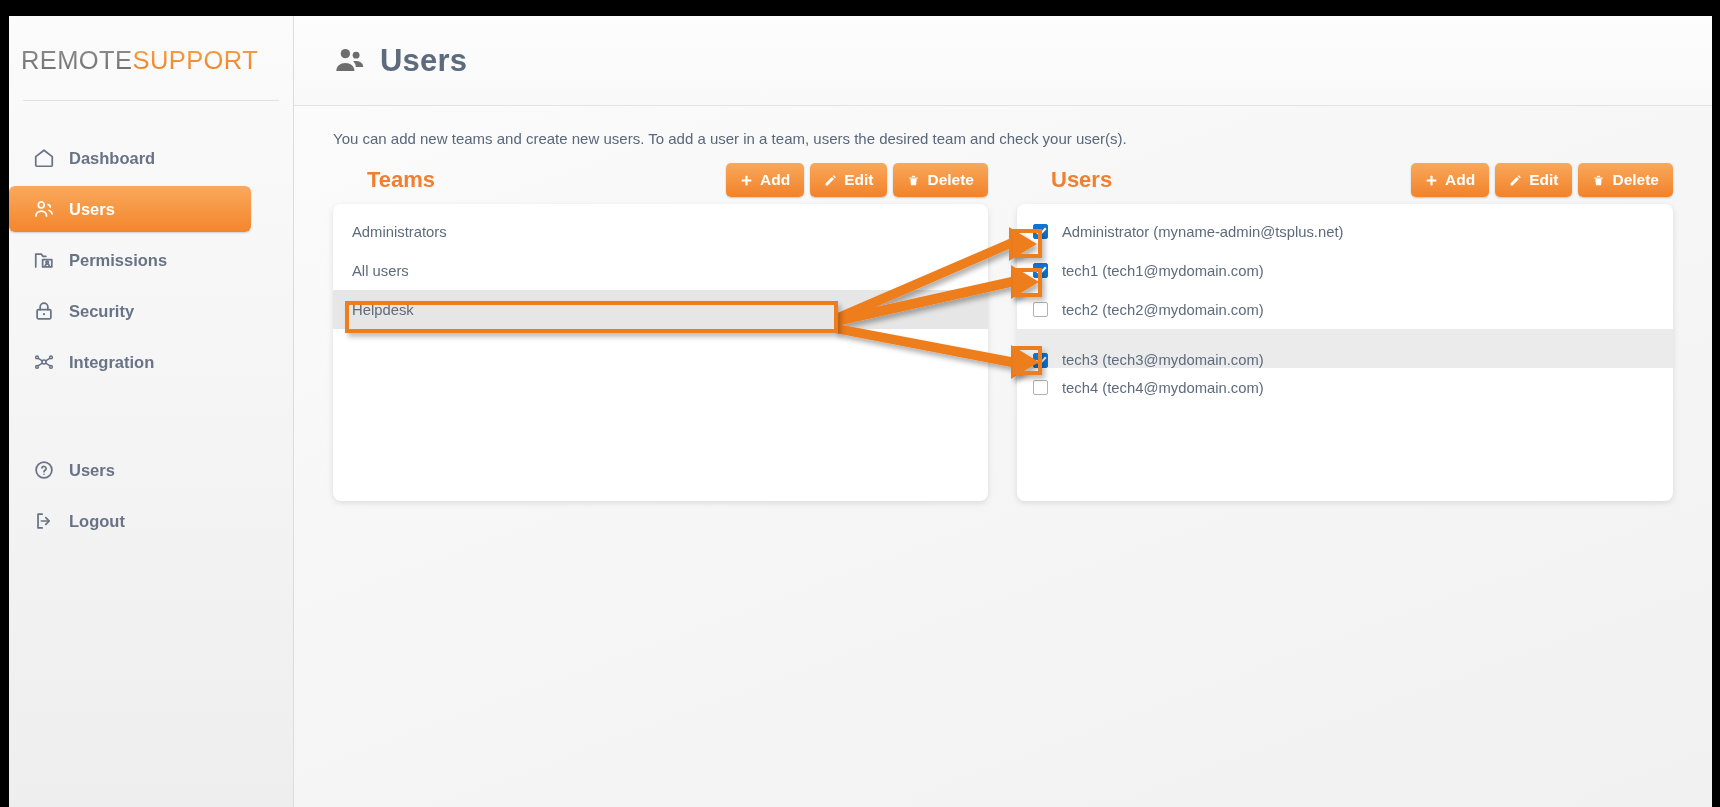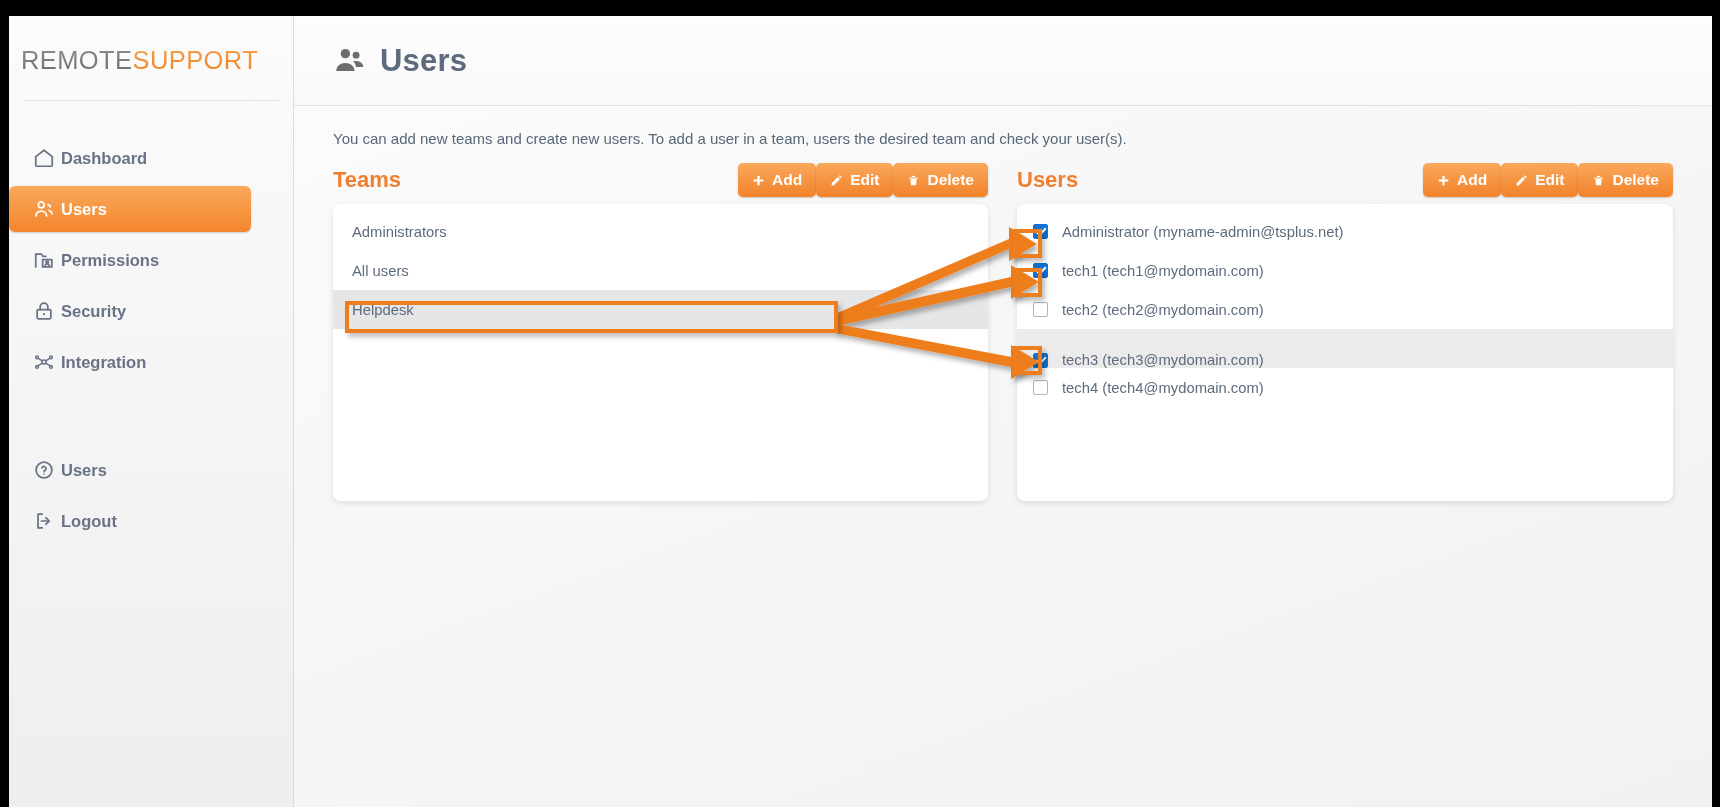--- a/index.html
+++ b/index.html
@@ -69,21 +69,21 @@
     height: 1px;
     background: #e2e2e2;
   }
 
   .nav {
     margin-top: 34px;
   }
   .nav-item {
     display: flex;
     align-items: center;
-    gap: 6px;
+    gap: 14px;
     height: 46px;
     padding-left: 24px;
     color: #697386;
     font-size: 16.5px;
     font-weight: bold;
     cursor: pointer;
     margin: 5px 0;
   }
   .nav-item .ico {
     width: 22px; height: 22px;
@@ -143,22 +143,23 @@
     display: flex;
     align-items: center;
     justify-content: space-between;
     height: 44px;
     position: relative;
   }
   .col-title {
     font-size: 22px;
     font-weight: bold;
     color: #f08030;
-  }
-  .btn-group { display: flex; gap: 0; padding-left: 16px; }
+    margin-left: 34px;
+  }
+  .btn-group { display: flex; gap: 6px; padding-left: 16px; }
   .btn {
     display: inline-flex;
     align-items: center;
     gap: 7px;
     background: linear-gradient(180deg,#f9a85b 0%, #f2822a 100%);
     color: #fff;
     border: none;
     border-radius: 5px;
     padding: 0 14px;
     height: 34px;

